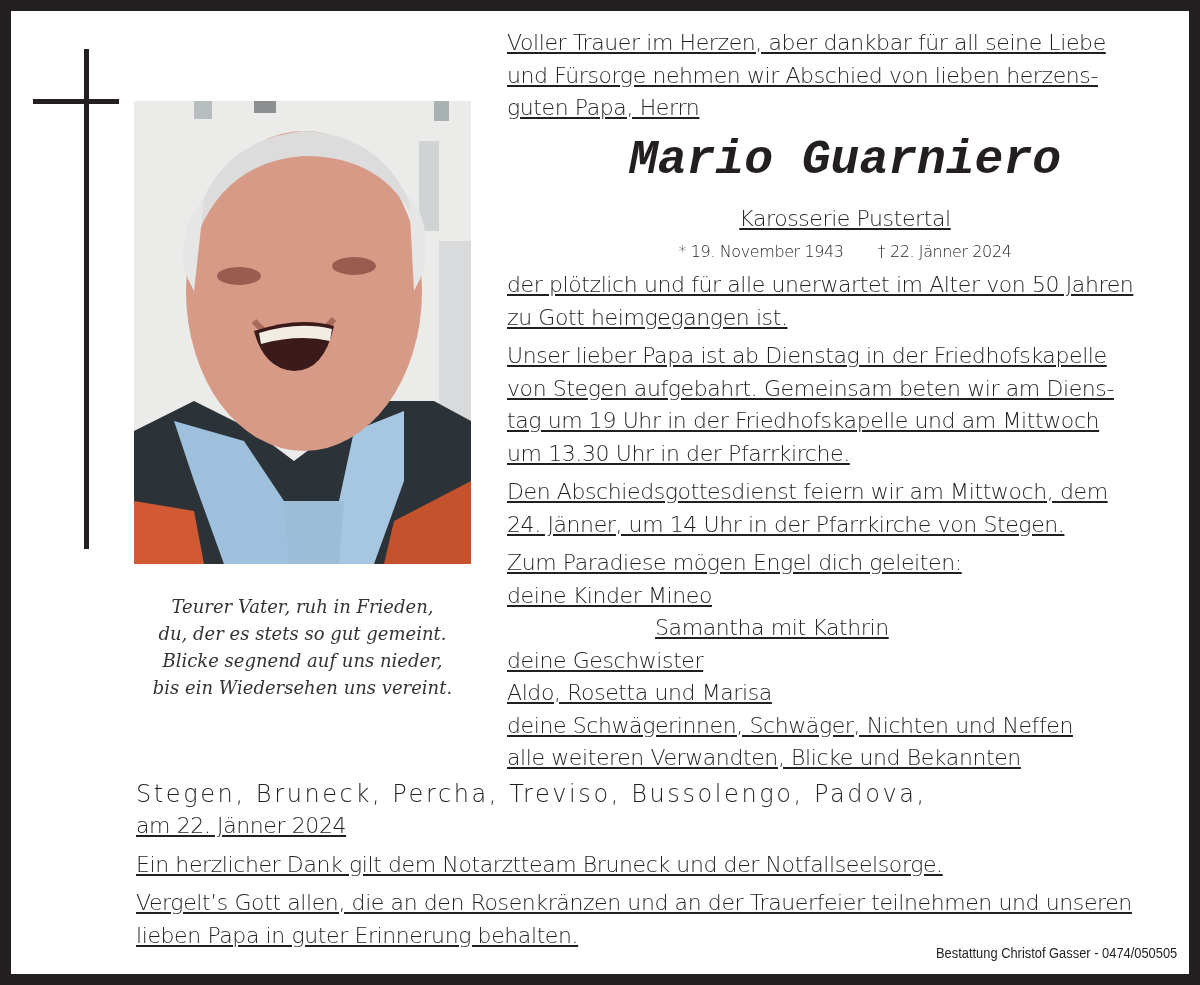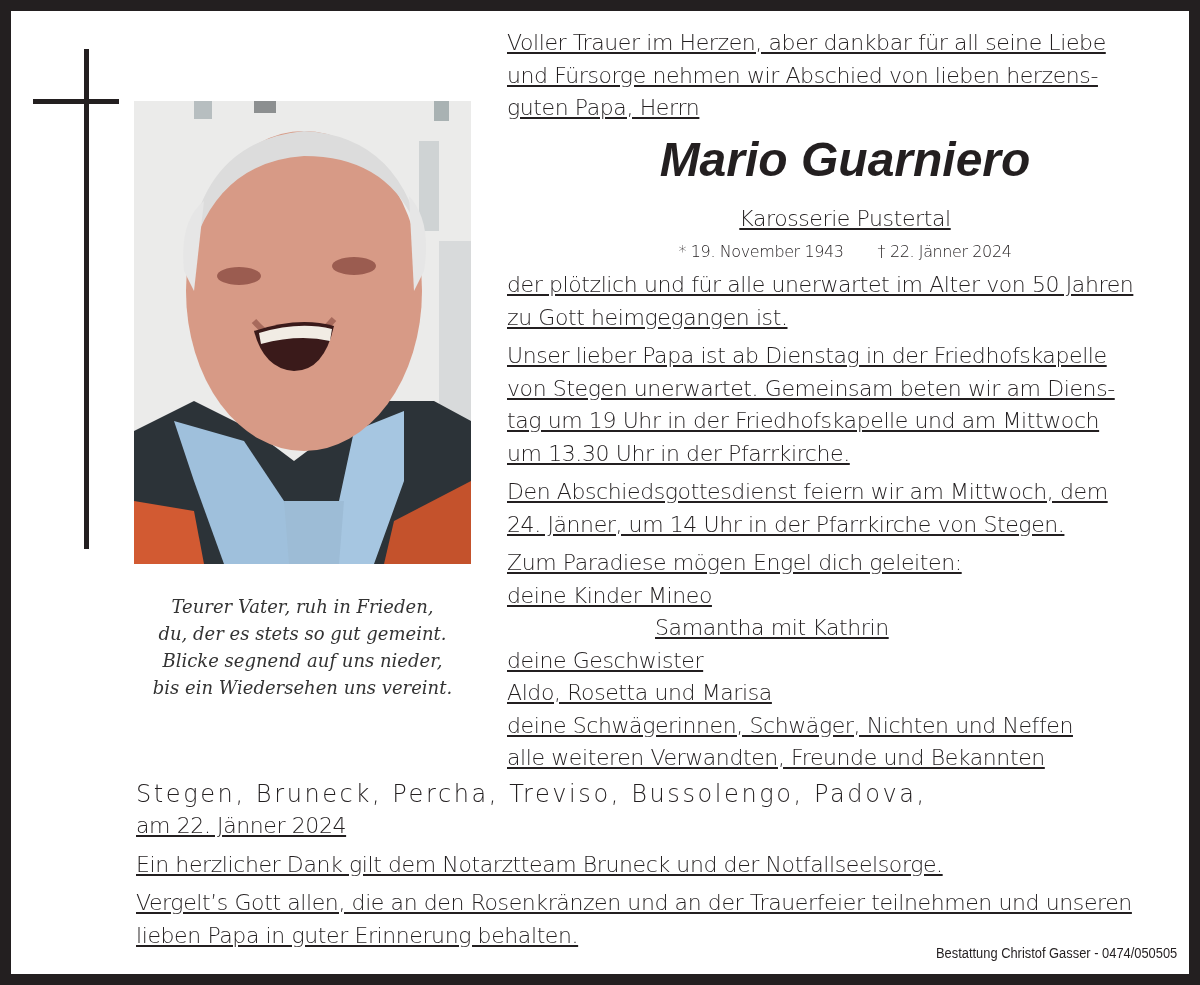--- a/index.html
+++ b/index.html
@@ -43,21 +43,21 @@
     color: #231f20;
     font-size: 22px;
     letter-spacing: -0.4px;
   }
   .col {
     position: absolute; left: 496px; top: 16px; width: 676px;
   }
   .line { line-height: 32.5px; white-space: nowrap; text-decoration: underline; }
   .name {
     text-align: center;
-    font-family: Liberation Sans, sans-serif;
+    font-family: Liberation Mono, monospace;
     font-style: italic; font-weight: bold;
     font-size: 48px; line-height: 70px;
     letter-spacing: 0px;
     margin-left: 0px;
     height: 78px;
   }
   .center { text-align: center; }
   .dates { text-align: center; font-size: 16px; line-height: 34px; }
   .dates span + span { margin-left: 34px; }
   .gap { height: 6px; }
@@ -123,34 +123,34 @@
     <div class="name">Mario Guarniero</div>
     <div class="line center">Karosserie Pustertal</div>
     <div class="dates">
       <span>* 19. November 1943</span><span>† 22. Jänner 2024</span>
     </div>
 
     <div class="line">der plötzlich und für alle unerwartet im Alter von 50 Jahren</div>
     <div class="line">zu Gott heimgegangen ist.</div>
     <div class="gap"></div>
     <div class="line">Unser lieber Papa ist ab Dienstag in der Friedhofskapelle</div>
-    <div class="line">von Stegen unerwartet. Gemeinsam beten wir am Diens-</div>
+    <div class="line">von Stegen aufgebahrt. Gemeinsam beten wir am Diens-</div>
     <div class="line">tag um 19 Uhr in der Friedhofskapelle und am Mittwoch</div>
     <div class="line">um 13.30 Uhr in der Pfarrkirche.</div>
     <div class="gap"></div>
     <div class="line">Den Abschiedsgottesdienst feiern wir am Mittwoch, dem</div>
     <div class="line">24. Jänner, um 14 Uhr in der Pfarrkirche von Stegen.</div>
     <div class="gap"></div>
     <div class="line">Zum Paradiese mögen Engel dich geleiten:</div>
     <div class="line">deine Kinder Mineo</div>
     <div class="line indent">Samantha mit Kathrin</div>
     <div class="line">deine Geschwister</div>
     <div class="line">Aldo, Rosetta und Marisa</div>
     <div class="line">deine Schwägerinnen, Schwäger, Nichten und Neffen</div>
-    <div class="line">alle weiteren Verwandten, Freunde und Bekannten</div>
+    <div class="line">alle weiteren Verwandten, Blicke und Bekannten</div>
   </div>
 
   <div class="bottom text">
     <div class="places">Stegen, Bruneck, Percha, Treviso, Bussolengo, Padova,</div>
     <div class="line">am 22. Jänner 2024</div>
     <div class="gap"></div>
     <div class="line">Ein herzlicher Dank gilt dem Notarztteam Bruneck und der Notfallseelsorge.</div>
     <div class="gap"></div>
     <div class="line">Vergelt’s Gott allen, die an den Rosenkränzen und an der Trauerfeier teilnehmen und unseren</div>
     <div class="line">lieben Papa in guter Erinnerung behalten.</div>

